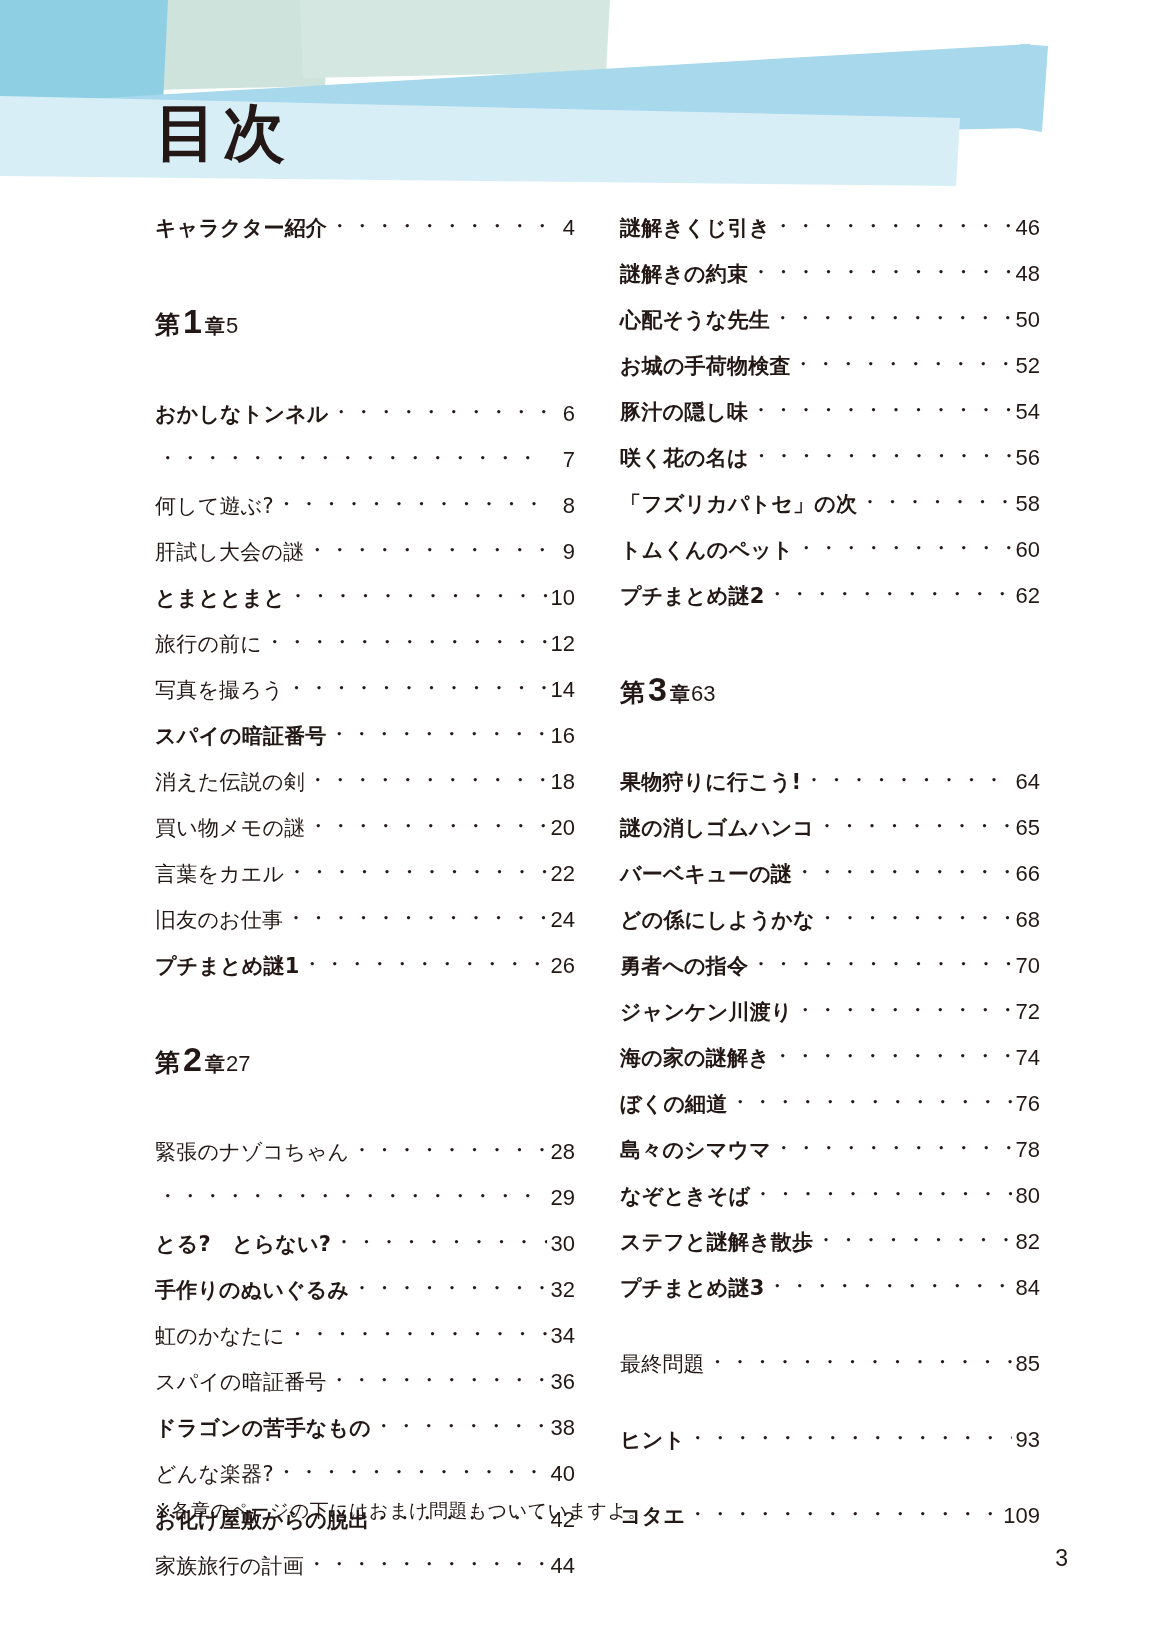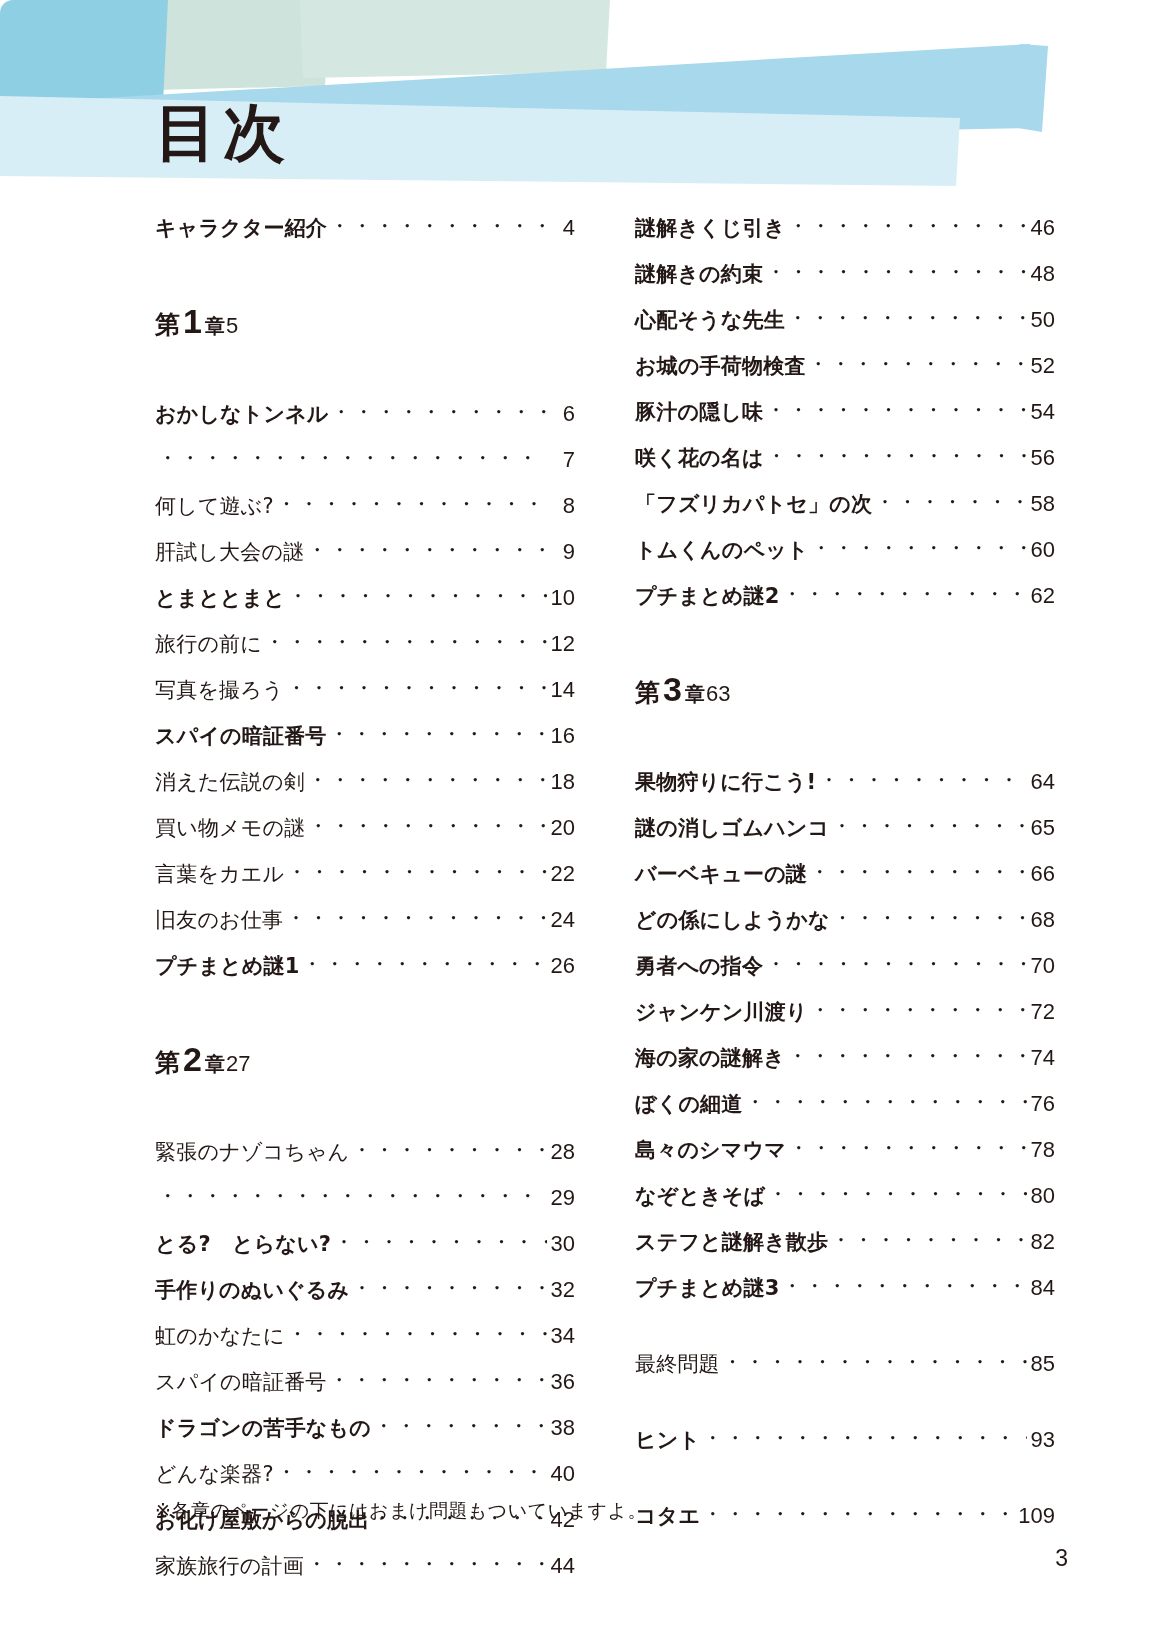--- a/index.html
+++ b/index.html
@@ -8,21 +8,20 @@
     background: #ffffff;
   }
   .page {
     position: relative;
     width: 1163px;
     height: 1650px;
     background: #ffffff;
     font-family: "DejaVu Sans", "Liberation Sans", sans-serif;
     color: #231815;
     overflow: hidden;
-    border-radius: 13px;
   }
 
   
   .deco {
     position: absolute;
     top: 0; left: 0;
     width: 1163px;
     height: 200px;
     pointer-events: none;
   }
@@ -52,21 +51,21 @@
     top: 205px;
     left: 0;
     width: 1163px;
     display: flex;
   }
   .col {
     width: 420px;
     box-sizing: border-box;
   }
   .col-left  { margin-left: 155px; }
-  .col-right { margin-left: 60px; }
+  .col-right { margin-left: 45px; }
 
   
   .entry {
     display: flex;
     align-items: flex-start;
     height: 46px;
     font-size: 21px;
     line-height: 46px;
     white-space: nowrap;
   }

